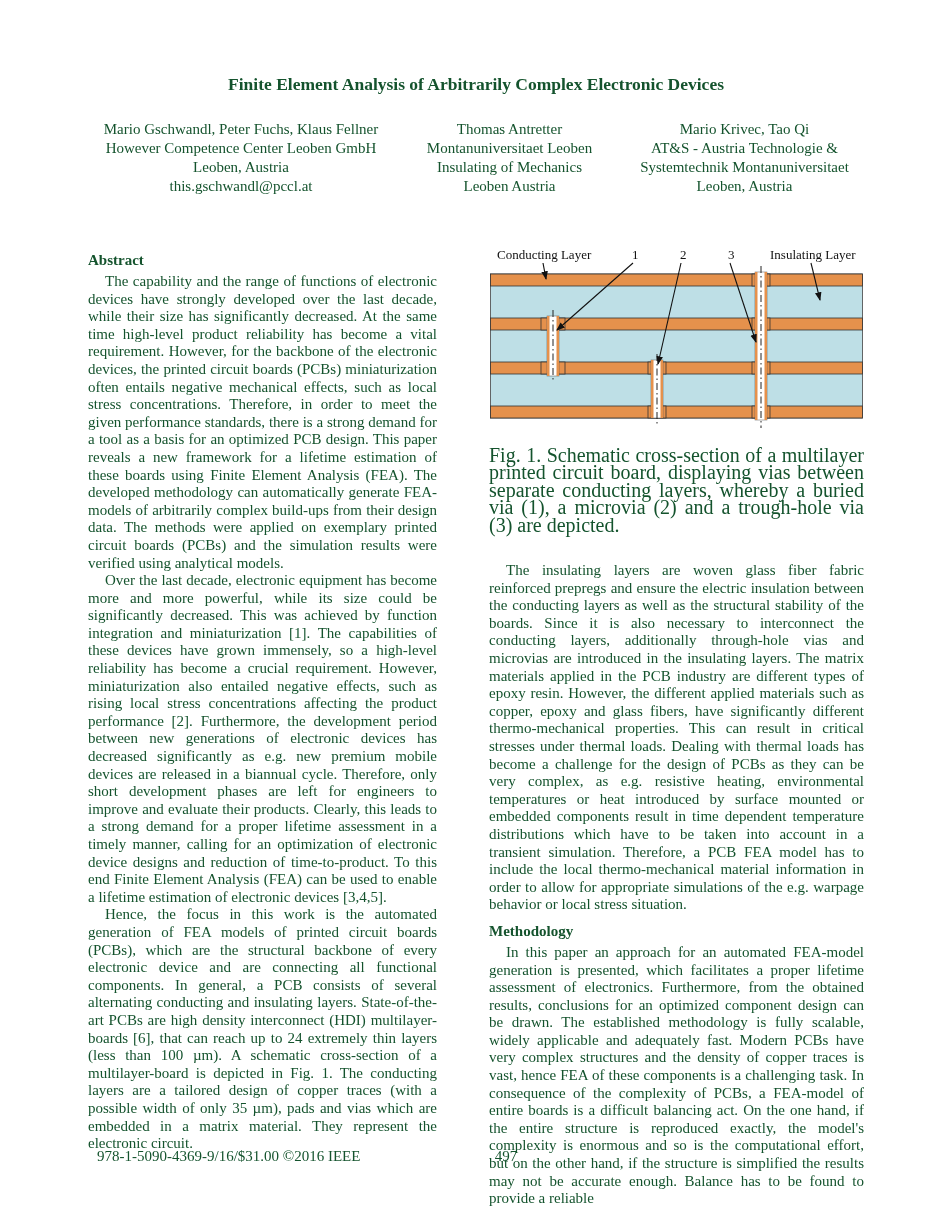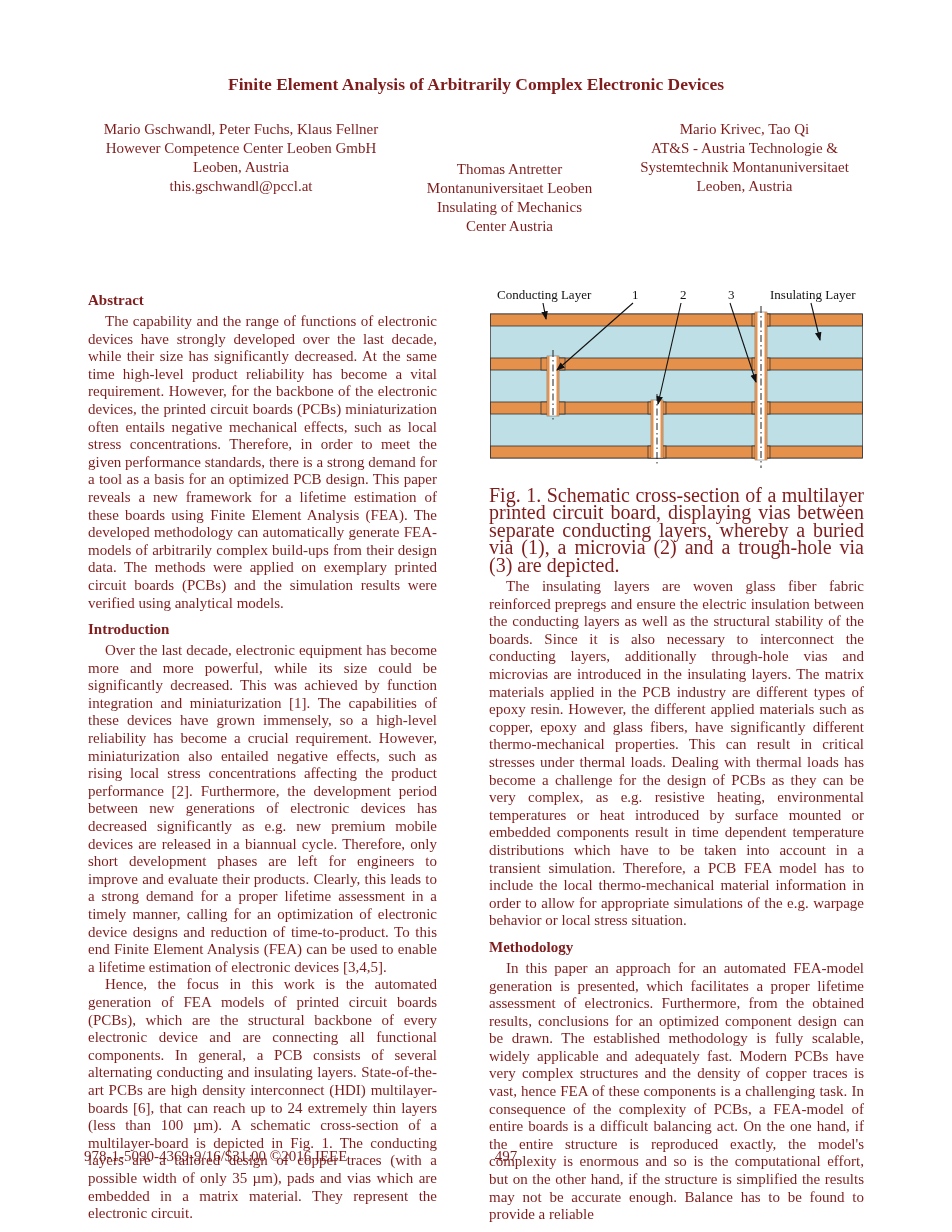--- a/index.html
+++ b/index.html
@@ -1,45 +1,45 @@
 <!DOCTYPE html>
 <html><head>
 <meta charset="utf-8">
 <style>
   * { margin: 0; padding: 0; box-sizing: border-box; }
   html, body { background: #ffffff; }
   .page {
     width: 952px; height: 1232px; background: #ffffff; position: relative;
-    font-family: "Liberation Serif", serif; color: #7f1d1d; overflow: hidden;
+    font-family: "Liberation Serif", serif; color: #14532d; overflow: hidden;
   }
   .title {
     padding-top: 74px; text-align: center; font-size: 17.5px; font-weight: bold;
   }
   .authors {
     margin-top: 25px; display: flex; justify-content: center; gap: 10px;
-    font-size: 15px; line-height: 19px; text-align: center;
+    font-size: 15px; line-height: 19px; text-align: center; align-items: flex-end;
   }
   .author-col-1 { width: 312px; }
-  .author-col-2 { width: 205px; margin-top: 40px; }
+  .author-col-2 { width: 205px; }
   .author-col-3 { width: 245px; }
   .columns { margin: 50px 88px 0 88px; display: flex; gap: 52px; }
   .col-left  { width: 368px; }
   .col-right { width: 375px; }
   h2.sec { font-size: 15px; font-weight: bold; margin: 9px 0 4px 0; }
   .col-left h2.sec:first-child { margin-top: 6px; }
   p.body {
     font-size: 15px; line-height: 17.6px; text-align: justify; text-indent: 17px;
   }
   figure { margin: 0; }
   .caption {
     font-size: 20px; line-height: 17.4px; text-align: justify; margin-top: 12px;
   }
-  p.after-caption { margin-top: 4px; }
+  p.after-caption { margin-top: 28px; }
   .footer { position: absolute; top: 1148px; left: 0; width: 100%; font-size: 15px; }
-  .footer .copyright { position: absolute; left: 84px; top: 0; }
+  .footer .copyright { position: absolute; left: 97px; top: 0; }
   .footer .pageno { position: absolute; left: 0; top: 0; width: 100%; text-align: center; margin-left: 30px; }
   svg text { font-family: "Liberation Serif", serif; }
 </style>
 </head>
 <body>
 
 <div class="page">
 
   <h1 class="title">Finite Element Analysis of Arbitrarily Complex Electronic Devices</h1>
 
@@ -47,37 +47,36 @@
     <div class="author-col-1">
       <div>Mario Gschwandl, Peter Fuchs, Klaus Fellner</div>
       <div>However Competence Center Leoben GmbH</div>
       <div>Leoben, Austria</div>
       <div>this.gschwandl@pccl.at</div>
     </div>
     <div class="author-col-2">
       <div>Thomas Antretter</div>
       <div>Montanuniversitaet Leoben</div>
       <div>Insulating of Mechanics</div>
-      <div>Center Austria</div>
+      <div>Leoben Austria</div>
     </div>
     <div class="author-col-3">
       <div>Mario Krivec, Tao Qi</div>
       <div>AT&amp;S - Austria Technologie &amp;</div>
       <div>Systemtechnik Montanuniversitaet</div>
       <div>Leoben, Austria</div>
     </div>
   </div>
 
   <div class="columns">
 
     <div class="col-left">
       <h2 class="sec">Abstract</h2>
       <p class="body">The capability and the range of functions of electronic devices have strongly developed over the last decade, while their size has significantly decreased. At the same time high-level product reliability has become a vital requirement. However, for the backbone of the electronic devices, the printed circuit boards (PCBs) miniaturization often entails negative mechanical effects, such as local stress concentrations. Therefore, in order to meet the given performance standards, there is a strong demand for a tool as a basis for an optimized PCB design. This paper reveals a new framework for a lifetime estimation of these boards using Finite Element Analysis (FEA). The developed methodology can automatically generate FEA-models of arbitrarily complex build-ups from their design data. The methods were applied on exemplary printed circuit boards (PCBs) and the simulation results were verified using analytical models.</p>
 
-      <h2 class="sec">Introduction</h2>
       <p class="body">Over the last decade, electronic equipment has become more and more powerful, while its size could be significantly decreased. This was achieved by function integration and miniaturization [1]. The capabilities of these devices have grown immensely, so a high-level reliability has become a crucial requirement. However, miniaturization also entailed negative effects, such as rising local stress concentrations affecting the product performance [2]. Furthermore, the development period between new generations of electronic devices has decreased significantly as e.g. new premium mobile devices are released in a biannual cycle. Therefore, only short development phases are left for engineers to improve and evaluate their products. Clearly, this leads to a strong demand for a proper lifetime assessment in a timely manner, calling for an optimization of electronic device designs and reduction of time-to-product. To this end Finite Element Analysis (FEA) can be used to enable a lifetime estimation of electronic devices [3,4,5].</p>
       <p class="body">Hence, the focus in this work is the automated generation of FEA models of printed circuit boards (PCBs), which are the structural backbone of every electronic device and are connecting all functional components. In general, a PCB consists of several alternating conducting and insulating layers. State-of-the-art PCBs are high density interconnect (HDI) multilayer-boards [6], that can reach up to 24 extremely thin layers (less than 100 µm). A schematic cross-section of a multilayer-board is depicted in Fig. 1. The conducting layers are a tailored design of copper traces (with a possible width of only 35 µm), pads and vias which are embedded in a matrix material. They represent the electronic circuit.</p>
     </div>
 
     <div class="col-right">
 
       <figure>
         <svg viewBox="0 0 375 185" width="375" height="185">
           <defs>
             <marker id="arr" markerWidth="9" markerHeight="8" refX="7" refY="3" orient="auto">

